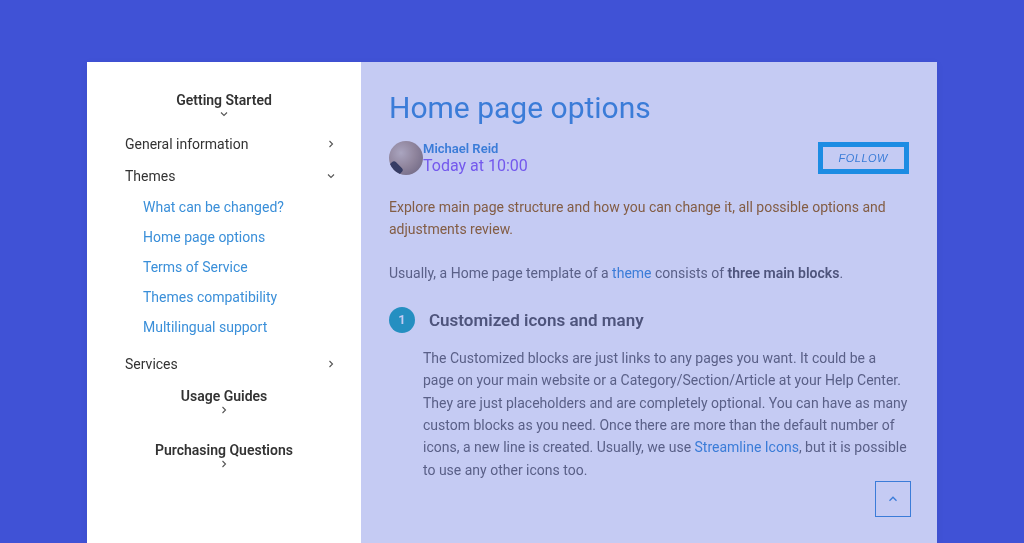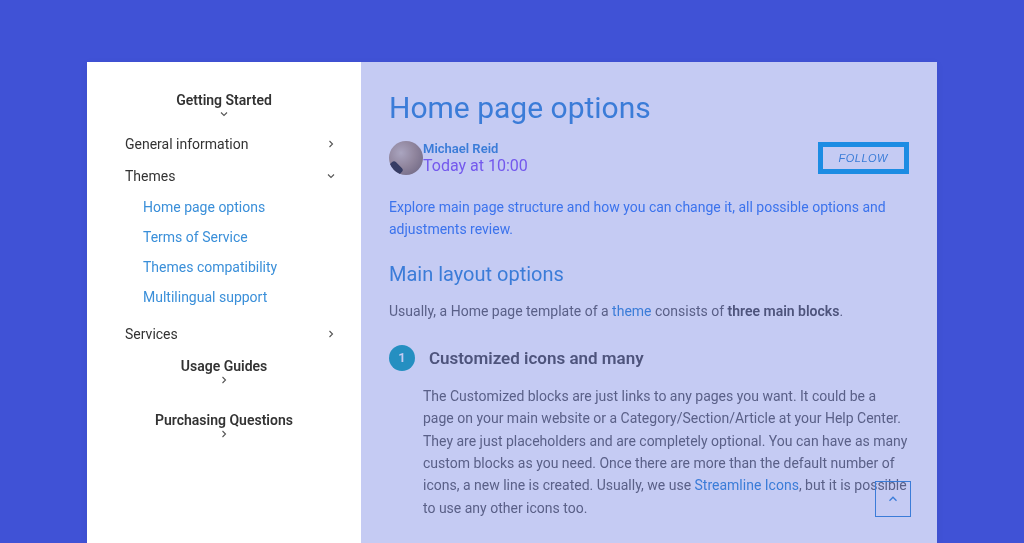--- a/index.html
+++ b/index.html
@@ -126,21 +126,21 @@
     letter-spacing: 0.5px;
     color: #3a8fd9;
     border: 5px solid #0ea5e9;
     background: transparent;
     cursor: pointer;
     font-style: italic;
   }
   .intro {
     font-size: 14px;
     line-height: 1.55;
-    color: #3b82f6;
+    color: #a16207;
     margin-bottom: 22px;
   }
   .h2 {
     font-size: 20px;
     font-weight: 400;
     color: #3a8fd9;
     margin-bottom: 14px;
   }
   .para {
     font-size: 14px;
@@ -223,20 +223,21 @@
 
       <div class="side-sub">
         <span>Themes</span>
         <span class="chev">
           <svg viewBox="0 0 24 24" fill="none" stroke="currentColor" stroke-width="2.2">
               <polyline points="6 9 12 15 18 9"></polyline>
             </svg>
         </span>
       </div>
 
+      <a class="side-link">What can be changed?</a>
       <a class="side-link">Home page options</a>
       <a class="side-link">Terms of Service</a>
       <a class="side-link">Themes compatibility</a>
       <a class="side-link">Multilingual support</a>
 
       <div class="side-sub" style="margin-top:6px;">
         <span>Services</span>
         <span class="chev">
           <svg viewBox="0 0 24 24" fill="none" stroke="currentColor" stroke-width="2.2">
               <polyline points="9 6 15 12 9 18"></polyline>
@@ -276,21 +277,20 @@
         <div>
           <div class="author-name">Michael Reid</div>
           <div class="author-time">Today at 10:00</div>
         </div>
       </div>
       <button class="follow-btn">FOLLOW</button>
     </div>
 
     <p class="intro">Explore main page structure and how you can change it, all possible options and adjustments review.</p>
 
-    <h2 class="h2">Main layout options</h2>
 
     <p class="para">
       <span>Usually, a Home page template of a </span><span class="link-inline">theme</span><span> consists of </span><span class="strong-inline">three main blocks</span><span>.</span>
     </p>
 
     <div class="numrow">
       <div class="numcircle">1</div>
       <div class="h3">Customized icons and many</div>
     </div>
 

